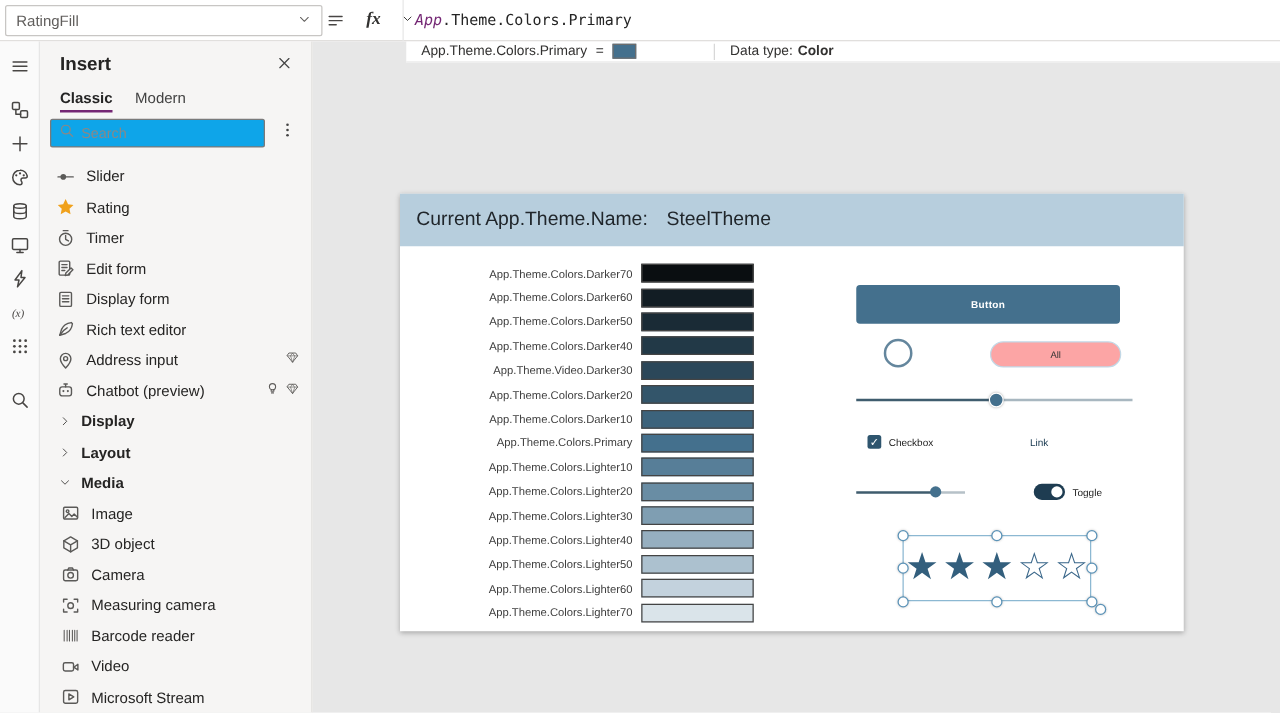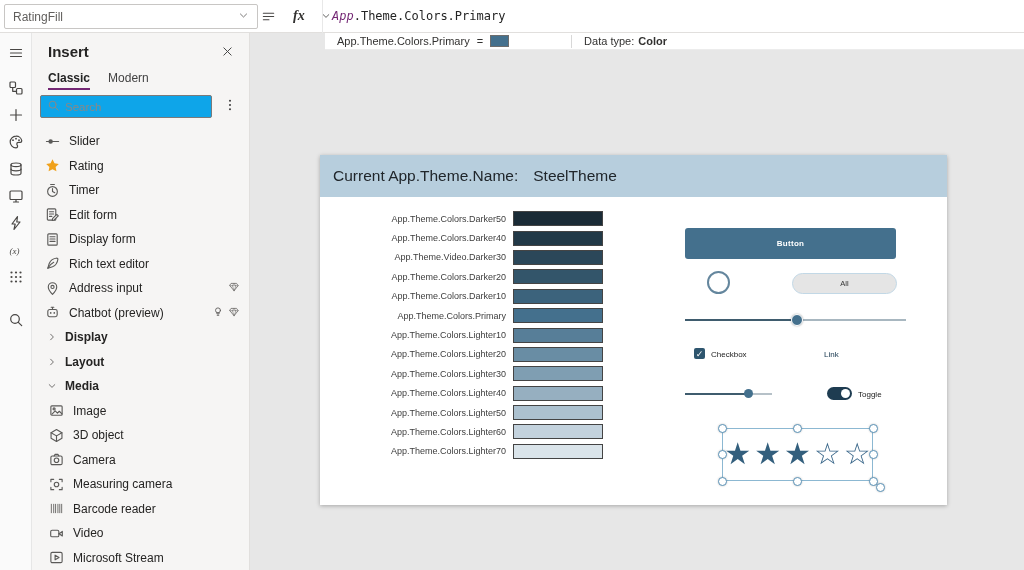--- a/index.html
+++ b/index.html
@@ -58,21 +58,21 @@
   #banner{position:absolute;left:0;top:0;width:627px;height:42px;display:flex;align-items:center;padding-left:13px;font-size:15.5px;color:#20262b}
   #banner .val{margin-left:15px}
   #swatch-list{position:absolute;left:0;top:54px;width:283px}
   .swatch-row{height:19.4px;display:flex;align-items:center;justify-content:flex-end}
   .swatch-label{font-size:9px;color:#3d3d3d;margin-right:7px}
   .swatch-chip{width:90px;height:15px;border:1px solid #444}
 
   
   #btn-sample{position:absolute;left:365px;top:73px;width:211px;height:31px;border-radius:3px;color:#fff;font-size:8px;font-weight:700;display:flex;align-items:center;justify-content:center;letter-spacing:.3px;cursor:pointer}
   #circle-ctl{position:absolute;left:387px;top:116px;width:23px;height:23px;border:2.5px solid #64869d;border-radius:50%;background:#fff;cursor:pointer}
-  #pill-ctl{position:absolute;left:472px;top:118px;width:105px;height:21px;background:#e5e5e5;border:1px solid #c2d8e6;border-radius:11px;display:flex;align-items:center;justify-content:center;font-size:7.5px;color:#333;cursor:pointer}
+  #pill-ctl{position:absolute;left:472px;top:118px;width:105px;height:21px;background:#fca5a5;border:1px solid #c2d8e6;border-radius:11px;display:flex;align-items:center;justify-content:center;font-size:7.5px;color:#333;cursor:pointer}
   .slider-track{position:absolute;height:2px}
   #slider1-dark{left:365px;top:164px;width:112px;background:#3f5c6e}
   #slider1-light{left:477px;top:164px;width:109px;background:#a8b7c0}
   #slider1-handle{position:absolute;left:471px;top:159px;width:12px;height:12px;border-radius:50%;background:#44708d;border:1px solid #fff;box-shadow:0 0 2px rgba(0,0,0,.35);cursor:pointer}
   #checkbox{position:absolute;left:374px;top:193px;width:11px;height:11px;border-radius:2px;background:#2e556e;display:flex;align-items:center;justify-content:center;color:#fff;font-size:9px;cursor:pointer}
   #checkbox-label{position:absolute;left:391px;top:195px;font-size:8px;color:#222}
   #link-label{position:absolute;left:504px;top:195px;font-size:8px;color:#17374e;cursor:pointer}
   #slider2-dark{left:365px;top:238px;width:63px;background:#3f5c6e}
   #slider2-light{left:428px;top:238px;width:24px;background:#b6c1c8}
   #slider2-handle{position:absolute;left:424px;top:234px;width:9px;height:9px;border-radius:50%;background:#44708d;cursor:pointer}
@@ -394,20 +394,28 @@
 </div>
 
 <div id="canvas">
   <div id="app-screen">
     <div id="banner" style="background: rgb(183, 206, 221);">
       <span>Current App.Theme.Name:</span>
       <span class="val">SteelTheme</span>
     </div>
     <div id="swatch-list">
         <div class="swatch-row">
+          <span class="swatch-label">App.Theme.Colors.Darker70</span>
+          <span class="swatch-chip" style="background:#0a0e11"></span>
+        </div>
+        <div class="swatch-row">
+          <span class="swatch-label">App.Theme.Colors.Darker60</span>
+          <span class="swatch-chip" style="background:#121d24"></span>
+        </div>
+        <div class="swatch-row">
           <span class="swatch-label">App.Theme.Colors.Darker50</span>
           <span class="swatch-chip" style="background:#1a2b36"></span>
         </div>
         <div class="swatch-row">
           <span class="swatch-label">App.Theme.Colors.Darker40</span>
           <span class="swatch-chip" style="background:#223947"></span>
         </div>
         <div class="swatch-row">
           <span class="swatch-label">App.Theme.Video.Darker30</span>
           <span class="swatch-chip" style="background:#2b4759"></span>

